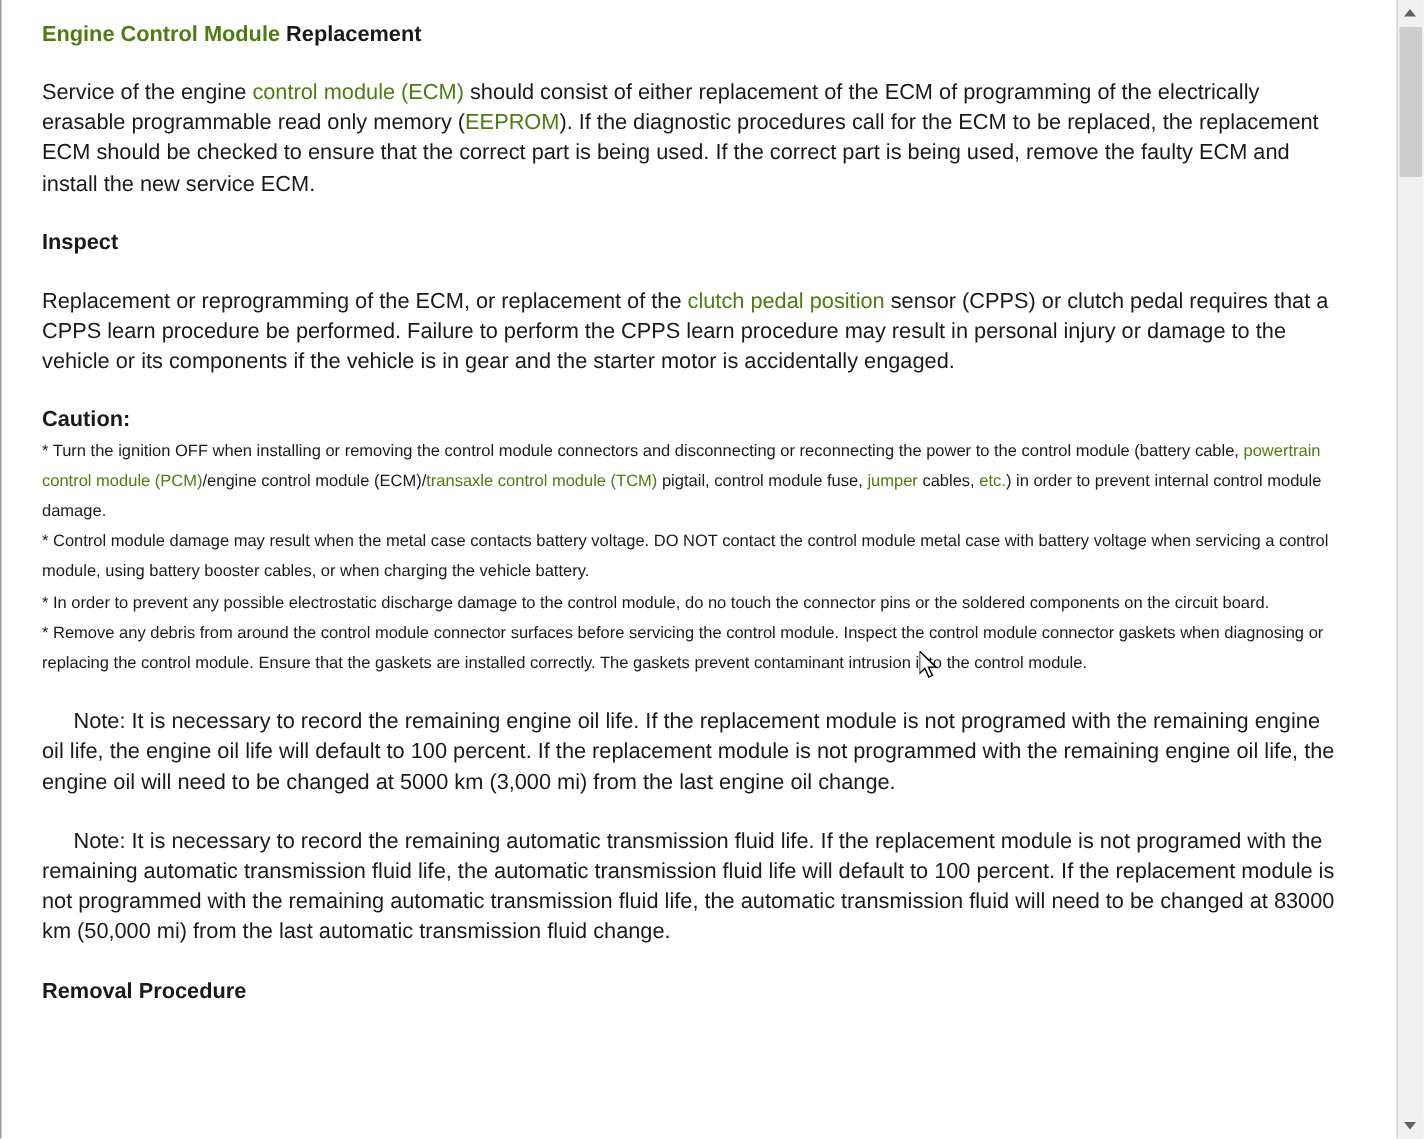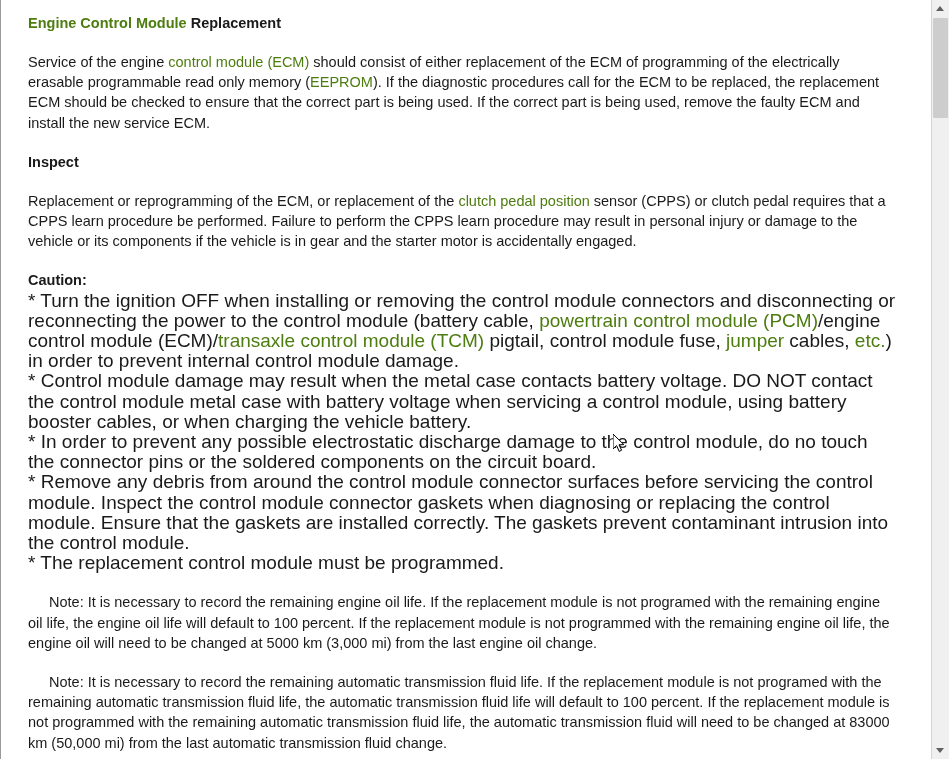--- a/index.html
+++ b/index.html
@@ -90,21 +90,21 @@
     line-height: 20px;
     margin: 0 0 19px 0;
   }
   .caution-head {
     font-size: 14.5px;
     font-weight: bold;
     line-height: 20.2px;
     margin: 0;
   }
   .bullets {
-    font-size: 19px;
+    font-size: 11px;
     line-height: 20.2px;
     margin: 0 0 19px 0;
   }
   .bullet { display: block; }
   .note-block {
     font-size: 14.5px;
     line-height: 20.2px;
     margin: 0 0 19px 0;
   }
   .note-label { font-weight: normal; margin-left: 21px; }
@@ -146,27 +146,27 @@
 
     <div class="bullets">
       <span class="bullet"><span> *  </span><span>Turn the ignition OFF when installing or removing the control module connectors and disconnecting or reconnecting the power to the control module (battery cable, </span><a class="lnk" href="#">powertrain control module (PCM)</a><span>/engine control module (ECM)/</span><a class="lnk" href="#">transaxle control module (TCM)</a><span> pigtail, control module fuse, </span><a class="lnk" href="#">jumper</a><span> cables, </span><a class="lnk" href="#">etc.</a><span>) in order to prevent internal control module damage.</span></span>
 
       <span class="bullet"><span> *  </span><span>Control module damage may result when the metal case contacts battery voltage. DO NOT contact the control module metal case with battery voltage when servicing a control module, using battery booster cables, or when charging the vehicle battery.</span></span>
 
       <span class="bullet"><span> *  </span><span>In order to prevent any possible electrostatic discharge damage to the control module, do no touch the connector pins or the soldered components on the circuit board.</span></span>
 
       <span class="bullet"><span> *  </span><span>Remove any debris from around the control module connector surfaces before servicing the control module. Inspect the control module connector gaskets when diagnosing or replacing the control module. Ensure that the gaskets are installed correctly. The gaskets prevent contaminant intrusion into the control module.</span></span>
 
-      <span class="bullet"><span> *  </span><span>The replacement control module must be programmed.</span></span>
     </div>
 
     <p class="note-block"><span class="note-label">Note:</span><span> It is necessary to record the remaining engine oil life. If the replacement module is not programed with the remaining engine oil life, the engine oil life will default to 100 percent. If the replacement module is not programmed with the remaining engine oil life, the engine oil will need to be changed at 5000 km (3,000 mi) from the last engine oil change.</span></p>
 
     <p class="note-block"><span class="note-label">Note:</span><span> It is necessary to record the remaining automatic transmission fluid life. If the replacement module is not programed with the remaining automatic transmission fluid life, the automatic transmission fluid life will default to 100 percent. If the replacement module is not programmed with the remaining automatic transmission fluid life, the automatic transmission fluid will need to be changed at 83000 km (50,000 mi) from the last automatic transmission fluid change.</span></p>
 
+    <div class="removal-head">Removal Procedure</div>
   </div>
 
   <div class="scrollbar">
     <div class="scroll-arrow up">
         <span class="tri"></span>
       </div>
     <div class="scroll-thumb"></div>
     <div class="scroll-arrow down">
         <span class="tri"></span>
       </div>

